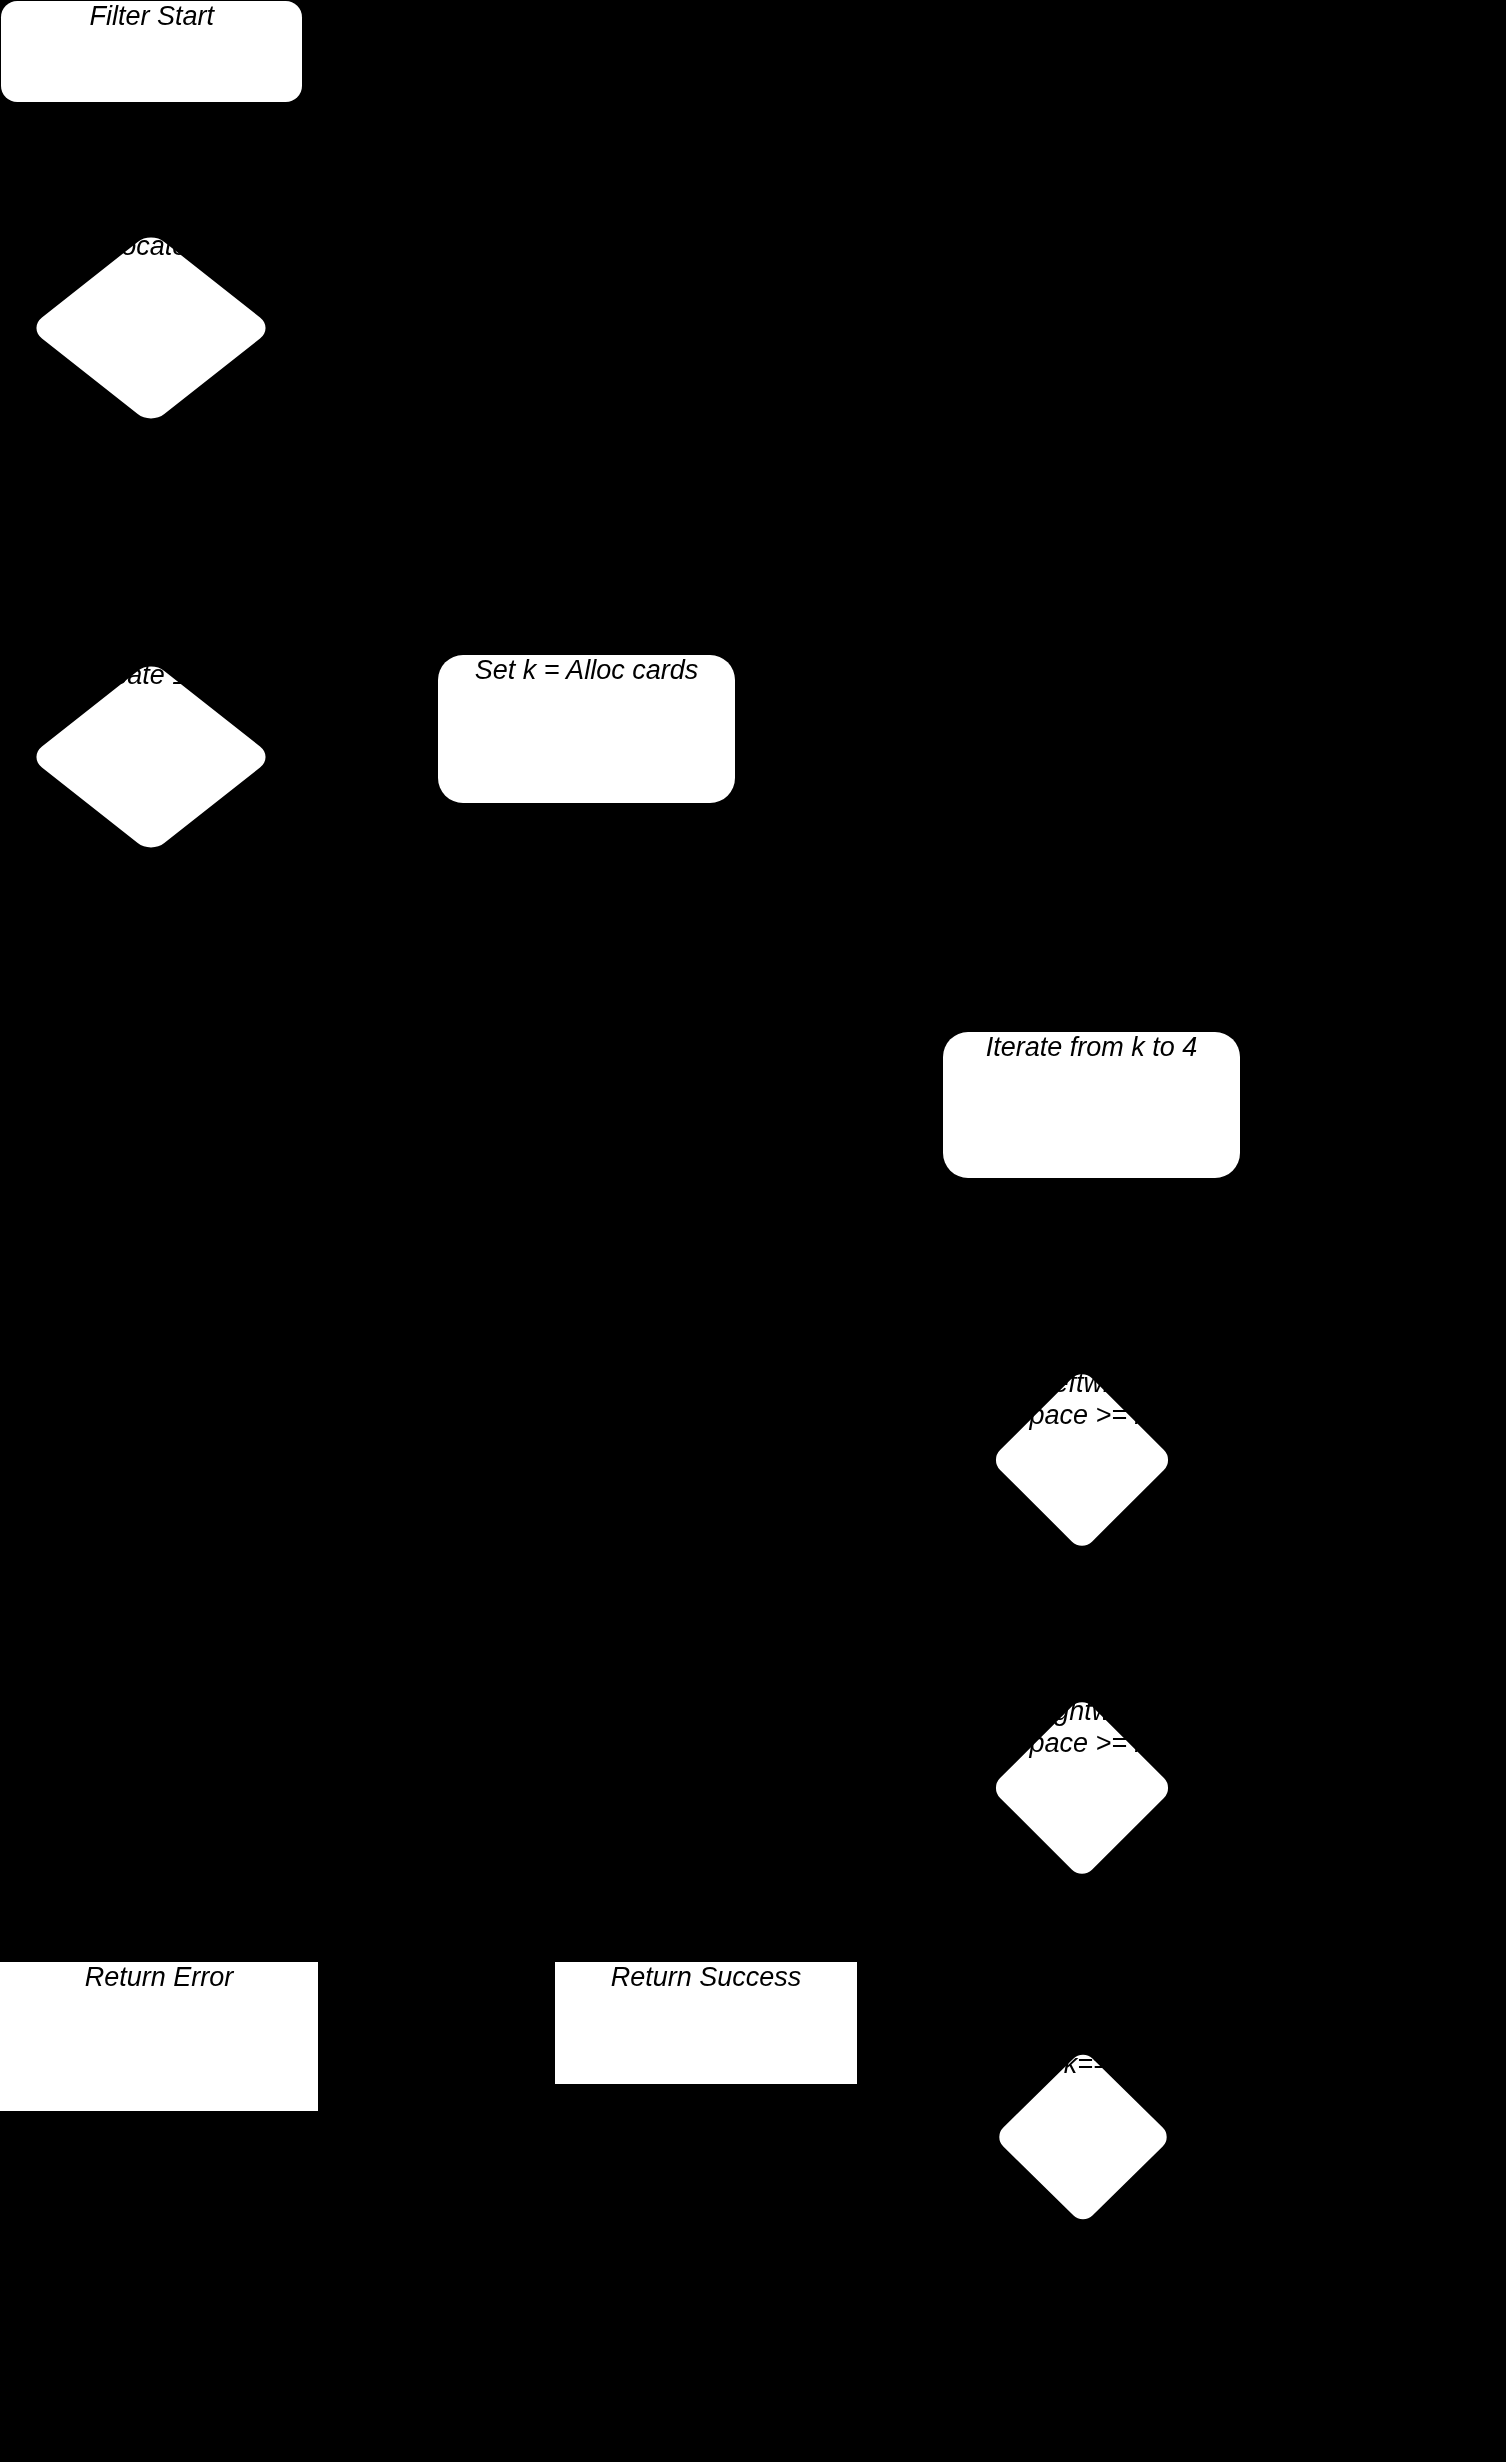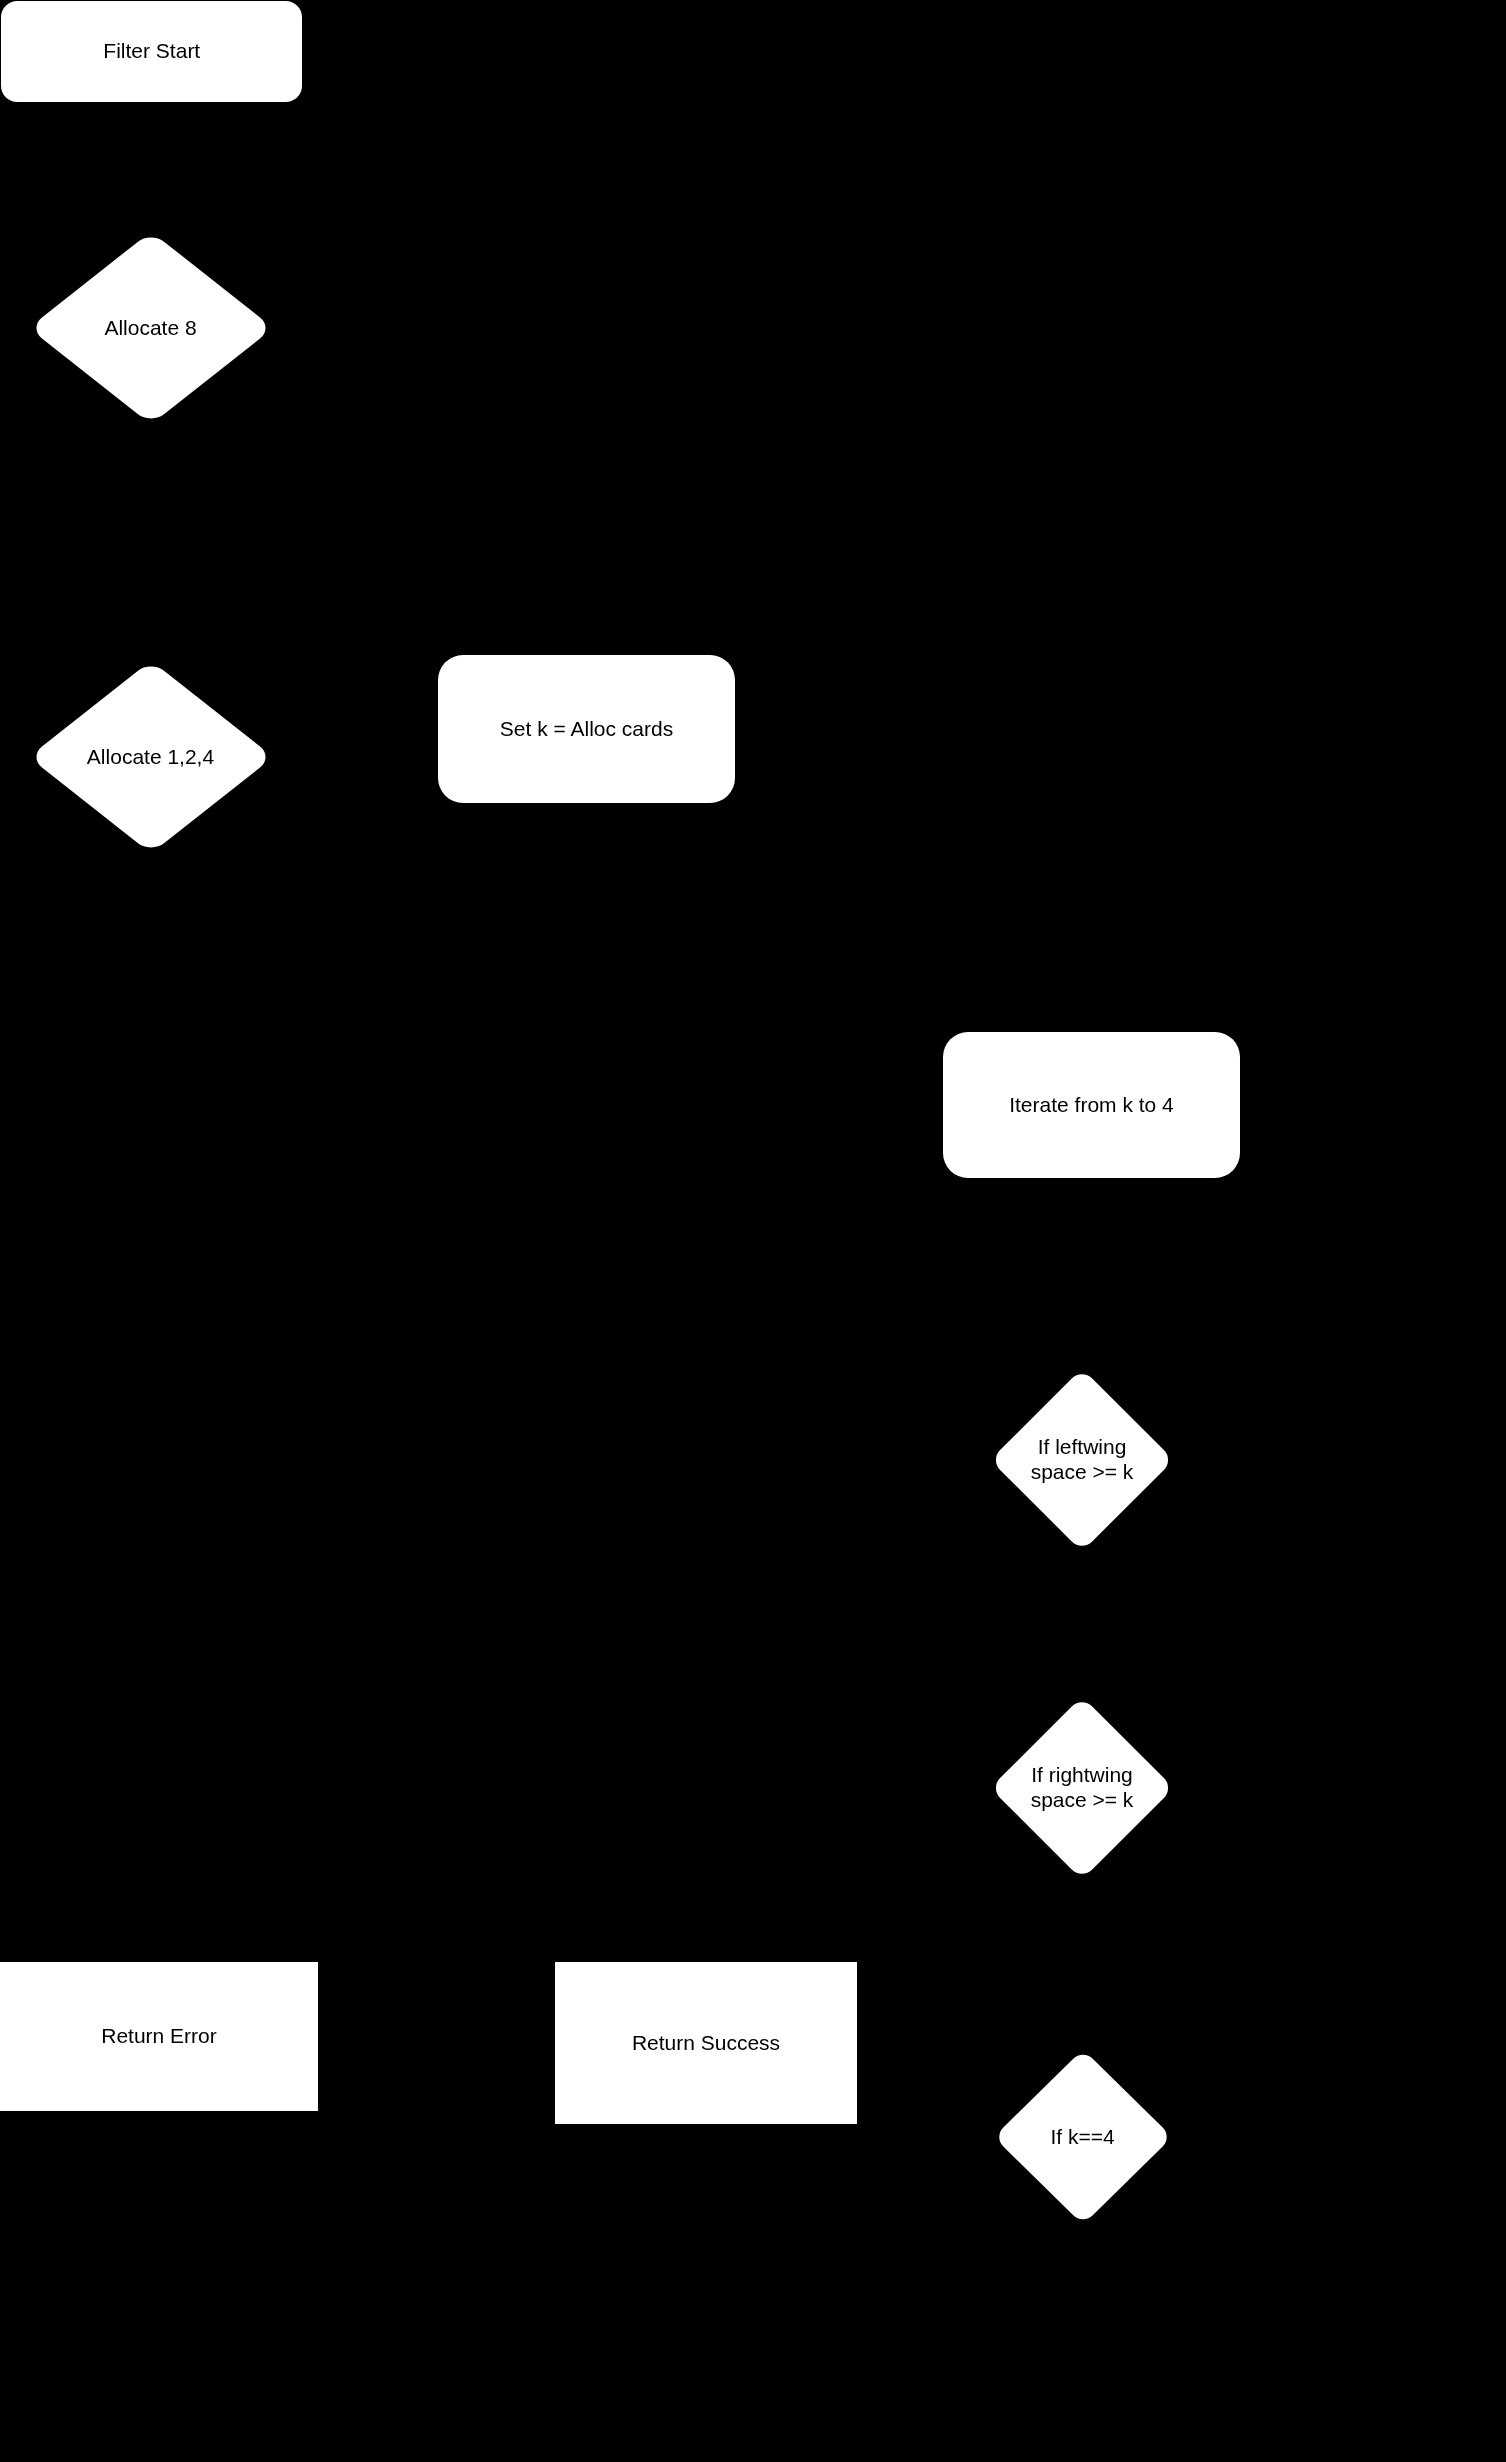--- a/index.html
+++ b/index.html
@@ -14,24 +14,24 @@
     background: #000000;
     overflow: hidden;
     font-family: "Liberation Sans", sans-serif;
     color: #000000;
   }
   .node {
     position: absolute;
     display: flex;
     flex-direction: column;
     align-items: center;
-    justify-content: center;
-    font-size: 21px;
+    font-size: 27px;
     text-align: center;
     color: #000000;
+    font-style: italic;
   }
   .box {
     background: #ffffff;
   }
   .rounded-sm { border-radius: 16.3px; }
   .rounded-lg { border-radius: 25px; }
   .sharp { border-radius: 0; }
 
   
   .diamond-bg {
@@ -54,21 +54,21 @@
   
   #n-filter-start   { left: 1.3px;    top: 1.3px;    width: 301px; height: 101px; }
   #n-allocate-8     { left: 28px;   top: 231px;  width: 245px; height: 194px; }
   #n-check-all      { left: 406px;  top: 281px;  width: 297px; height: 93px; }
   #n-allocate-124   { left: 28px;   top: 660px; width: 245px; height: 194px; }
   #n-set-k          { left: 406px;  top: 655px; width: 297px; height: 148px; margin-left: 32px; }
   #n-iterate        { left: 935px; top: 1032px; width: 297px; height: 146px; margin-left: 8px; }
   #n-if-leftwing    { left: 990px; top: 1368px; width: 184px; height: 184px; }
   #n-if-rightwing   { left: 990px; top: 1696px; width: 184px; height: 184px; }
   #n-return-error   { left: 0px;    top: 1962px; width: 318px; height: 149px; }
-  #n-return-success { left: 555px;  top: 1962px; width: 302px; height: 162px; }
+  #n-return-success { left: 555px;  top: 1962px; width: 302px; height: 122px; }
   #n-if-k4          { left: 993px; top: 2049px; width: 179px; height: 176px; }
 
   #n-allocate-8 .diamond-bg,
   #n-allocate-124 .diamond-bg {
     transform: translate(-50%, -50%) scale(1.2536, 0.9900) rotate(45deg);
   }
   #n-if-leftwing .diamond-bg,
   #n-if-rightwing .diamond-bg {
     transform: translate(-50%, -50%) scale(0.9418, 0.9386) rotate(45deg);
   }

